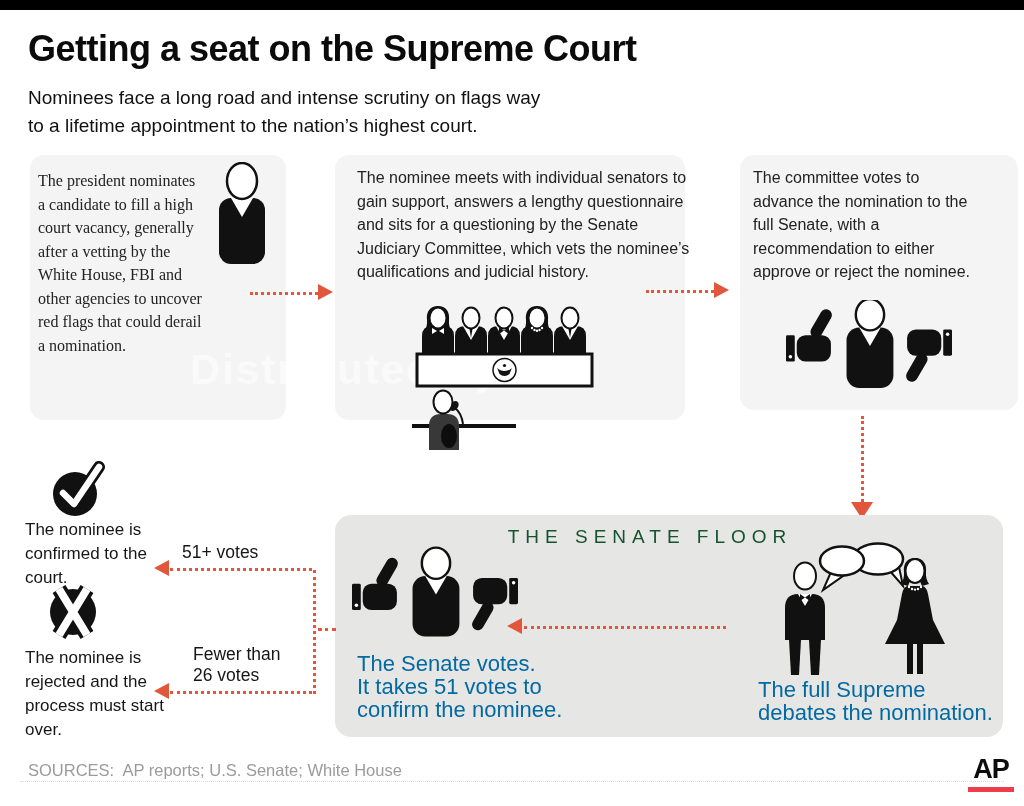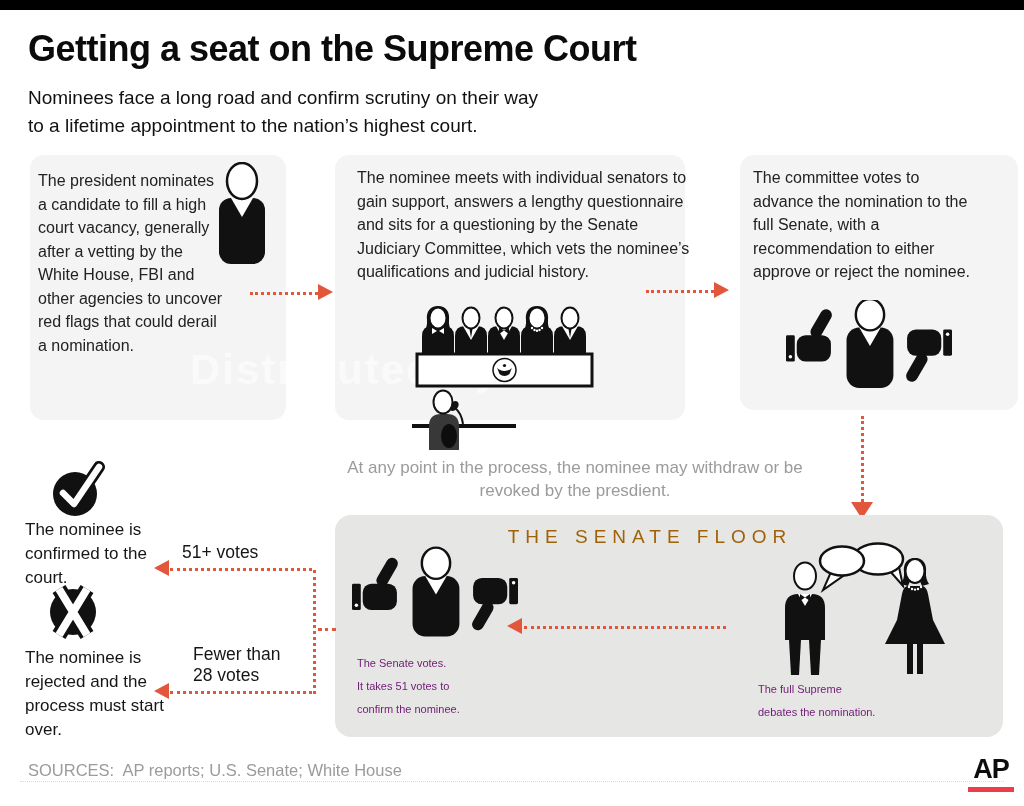--- a/index.html
+++ b/index.html
@@ -16,51 +16,51 @@
   .abs{position:absolute;}
   .pre{white-space:pre-line;}
   .topbar{left:0;top:0;width:1024px;height:10px;background:#000;}
   .title{left:28px;top:28px;font-size:36px;font-weight:bold;letter-spacing:-0.5px;color:#0b0b0b;}
   .subtitle{left:28px;top:84px;font-size:19px;line-height:28px;color:#111;}
   .step-box{background:var(--box-light);border-radius:14px;}
   .box1{left:30px;top:155px;width:256px;height:265px;}
   .box2{left:335px;top:155px;width:350px;height:265px;}
   .box3{left:740px;top:155px;width:278px;height:255px;}
   .box-text{font-size:16px;line-height:23.5px;color:#222;}
-  .t1{left:38px;top:169px;width:215px;}
+  .t1{left:38px;top:169px;width:215px;font-family:Liberation Serif, serif;}
   .t2{left:349px;top:166px;width:335px;margin-left:8px;}
   .t3{left:753px;top:166px;width:260px;}
   .dots-h{height:0;border-top:3.5px dotted var(--arrow);}
   .dots-v{width:0;border-left:3.5px dotted var(--arrow);}
   .ah{width:0;height:0;}
   .ah-r{border-top:8px solid transparent;border-bottom:8px solid transparent;border-left:15px solid var(--arrow);}
   .ah-l{border-top:8px solid transparent;border-bottom:8px solid transparent;border-right:15px solid var(--arrow);}
   .ah-d{border-left:11px solid transparent;border-right:11px solid transparent;border-top:17px solid var(--arrow);}
   .withdraw{left:340px;top:456px;width:470px;text-align:center;font-size:17px;line-height:23px;color:var(--text-muted);}
   .senate-box{left:335px;top:515px;width:668px;height:222px;background:var(--box-gray);border-radius:16px;}
-  .senate-title{left:335px;top:526px;width:630px;text-align:center;font-size:19px;letter-spacing:6px;color:#a16207;}
+  .senate-title{left:335px;top:526px;width:630px;text-align:center;font-size:19px;letter-spacing:6px;color:#14532d;}
   .side-label{font-size:17.5px;color:#161616;text-align:left;}
   .outcome-text{font-size:17px;line-height:24px;color:#161616;}
-  .small-note{font-size:11px;line-height:23px;color:#701a75;}
+  .small-note{font-size:22px;line-height:23px;color:#0369a1;}
   .watermark{left:190px;top:346px;font-size:42px;font-weight:bold;color:rgba(255,255,255,0.55);letter-spacing:2px;}
   .divider{left:20px;top:781px;width:984px;height:0;border-top:1px dotted #dcdcdc;}
   .sources{left:28px;top:761px;font-size:16.5px;color:var(--text-muted);white-space:pre;}
   .ap-logo-text{left:968px;top:754px;width:46px;text-align:center;font-size:27px;font-weight:bold;letter-spacing:-1px;color:#0d0d0d;}
   .ap-logo-bar{left:968px;top:787px;width:46px;height:5px;background:var(--ap-red);}
   svg{display:block;}
 </style>
 </head>
 <body>
 
 <div id="canvas">
 
   <div class="abs topbar"></div>
 
   <h1 class="abs title">Getting a seat on the Supreme Court</h1>
-  <div class="abs subtitle pre">Nominees face a long road and confirm scrutiny on their way
+  <div class="abs subtitle pre">Nominees face a long road and intense scrutiny on flags way
 to a lifetime appointment to the nation’s highest court.</div>
 
   <div class="abs step-box box1"></div>
   <div class="abs step-box box2"></div>
   <div class="abs step-box box3"></div>
 
   <div class="abs watermark">Distributed by</div>
 
   <div class="abs box-text t1 pre">The president nominates
 a candidate to fill a high
@@ -163,22 +163,20 @@
 
   <div class="abs dots-h" style="left:250px;top:292px;width:68px;"></div>
   <div class="abs ah ah-r" style="left:318px;top:284px;"></div>
 
   <div class="abs dots-h" style="left:646px;top:290px;width:68px;"></div>
   <div class="abs ah ah-r" style="left:714px;top:282px;"></div>
 
   <div class="abs dots-v" style="left:861px;top:416px;height:86px;"></div>
   <div class="abs ah ah-d" style="left:851px;top:502px;"></div>
 
-  <div class="abs withdraw pre">At any point in the process, the nominee may withdraw or be
-revoked by the presdient.</div>
 
   <div class="abs senate-box"></div>
   <div class="abs senate-title">THE SENATE FLOOR</div>
 
   <svg class="abs" style="left:352px;top:545px;" width="166" height="97" viewBox="0 0 170 92">
     <rect x="62" y="28" width="48" height="62" rx="13" fill="#111"></rect>
     <polygon points="75,28 97,28 86,47" fill="#fff"></polygon>
     <ellipse cx="86" cy="15" rx="14.5" ry="16" fill="#fff" stroke="#111" stroke-width="2.5"></ellipse>
     <rect x="0" y="36" width="9" height="27" rx="1.5" fill="#111"></rect>
     <circle cx="4.5" cy="58" r="1.8" fill="#fff"></circle>
@@ -227,21 +225,21 @@
 debates the nomination.</div>
 
   <div class="abs dots-h" style="left:318px;top:628px;width:18px;"></div>
   <div class="abs dots-v" style="left:313px;top:570px;height:124px;"></div>
 
   <div class="abs side-label" style="left:182px;top:542px;width:110px;">51+ votes</div>
   <div class="abs dots-h" style="left:170px;top:568px;width:142px;"></div>
   <div class="abs ah ah-l" style="left:154px;top:560px;"></div>
 
   <div class="abs side-label pre" style="left:193px;top:644px;width:110px;">Fewer than
-28 votes</div>
+26 votes</div>
   <div class="abs dots-h" style="left:170px;top:691px;width:142px;"></div>
   <div class="abs ah ah-l" style="left:154px;top:683px;"></div>
 
   <svg class="abs" style="left:50px;top:456px;" width="60" height="62" viewBox="0 0 60 62">
     <circle cx="25" cy="38" r="22" fill="#111"></circle>
     <path d="M13 37 L24 48 L49 11" fill="none" stroke="#111" stroke-width="12" stroke-linecap="round" stroke-linejoin="round"></path>
     <path d="M13 37 L24 48 L49 11" fill="none" stroke="#fff" stroke-width="6.5" stroke-linecap="round" stroke-linejoin="round"></path>
   </svg>
   <div class="abs outcome-text pre" style="left:25px;top:518px;">The nominee is
 confirmed to the

